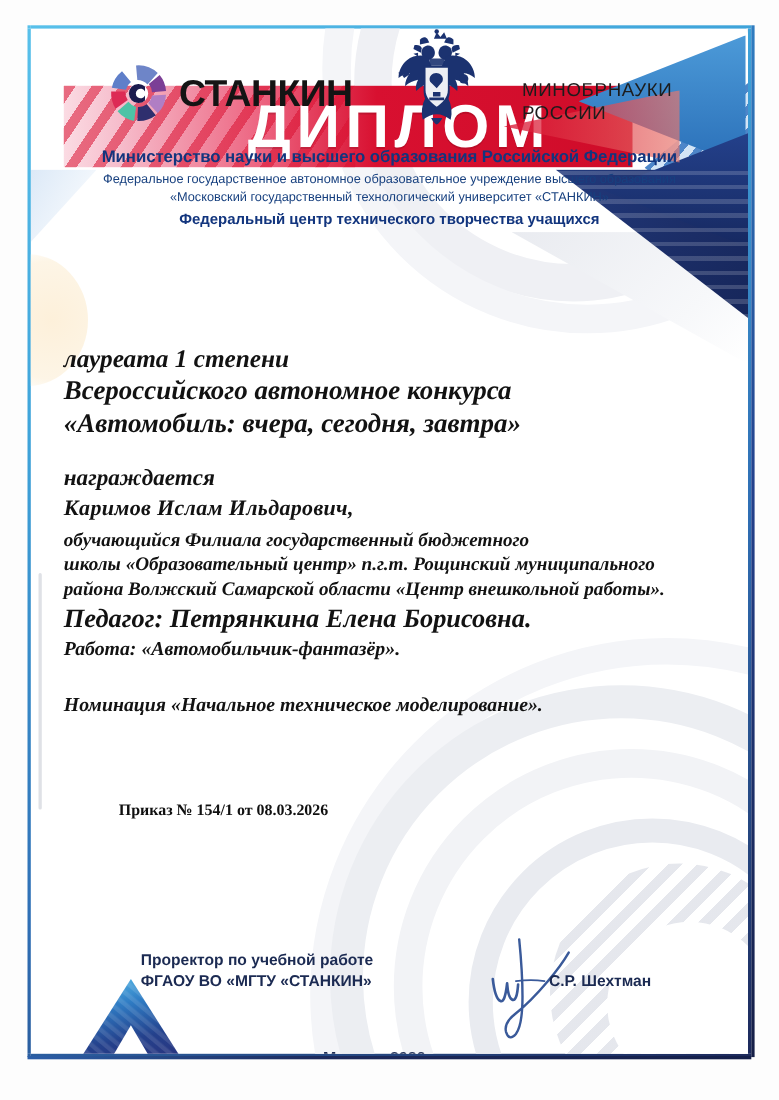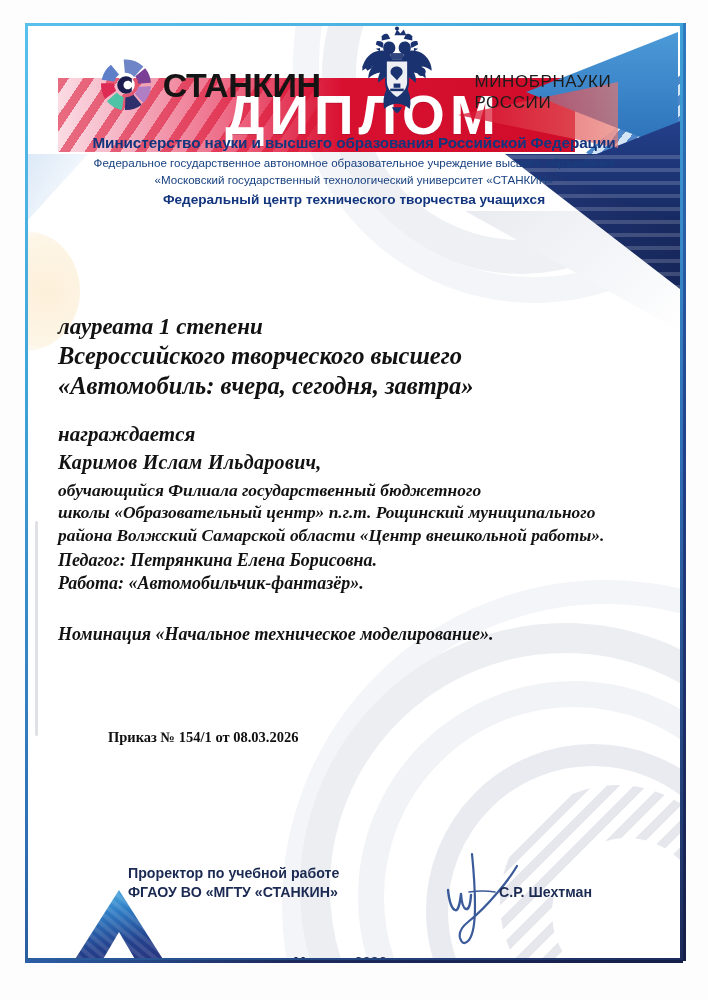--- a/index.html
+++ b/index.html
@@ -142,21 +142,21 @@
   #body{position:absolute;left:30px;right:30px;top:288px;text-align:left;z-index:6;
     font-family:"Liberation Serif",serif;}
   .ser{font-family:"Liberation Serif",serif;font-style:italic;font-weight:bold;color:#121212;}
   #t1{font-size:23px;}
   #t2{font-size:24.5px;margin-top:2px;}
   #t3{font-size:24.5px;margin-top:2px;}
   #awardWord{font-size:21px;margin-top:22px;}
   #name{font-size:20px;margin-top:4px;letter-spacing:.3px;}
   .bl{font-size:17.4px;line-height:1.28;}
   #school{margin-top:5px;}
-  #teacher{font-size:18px;margin-top:4px;}
+  #teacher{font-size:24px;margin-top:4px;}
   #work{font-size:18px;margin-top:2px;}
   #nomination{font-size:18px;margin-top:30px;}
 
   
   #order{position:absolute;left:80px;top:703px;z-index:6;
     font-family:"Liberation Serif",serif;font-weight:bold;font-size:14.5px;color:#101010;}
 
   
   #signBlock{position:absolute;left:100px;top:838px;z-index:6;
     font-size:14.2px;line-height:1.35;color:#1b2a52;font-weight:bold;}
@@ -275,21 +275,21 @@
 
     <div id="ministry">
       <div class="l1">Министерство науки и высшего образования Российской Федерации</div>
       <div class="l2">Федеральное государственное автономное образовательное учреждение высшего образования</div>
       <div class="l3">«Московский государственный технологический университет «СТАНКИН»</div>
       <div class="l4">Федеральный центр технического творчества учащихся</div>
     </div>
 
     <div id="body">
       <div class="ser" id="t1">лауреата 1 степени</div>
-      <div class="ser" id="t2">Всероссийского творческого высшего</div>
+      <div class="ser" id="t2">Всероссийского автономное конкурса</div>
       <div class="ser" id="t3">«Автомобиль: вчера, сегодня, завтра»</div>
 
       <div class="ser" id="awardWord">награждается</div>
       <div class="ser" id="name">Каримов Ислам Ильдарович,</div>
 
       <div id="school">
         <div class="ser bl">обучающийся Филиала государственный бюджетного</div>
         <div class="ser bl">школы «Образовательный центр» п.г.т. Рощинский муниципального</div>
         <div class="ser bl">района Волжский Самарской области «Центр внешкольной работы».</div>
       </div>

